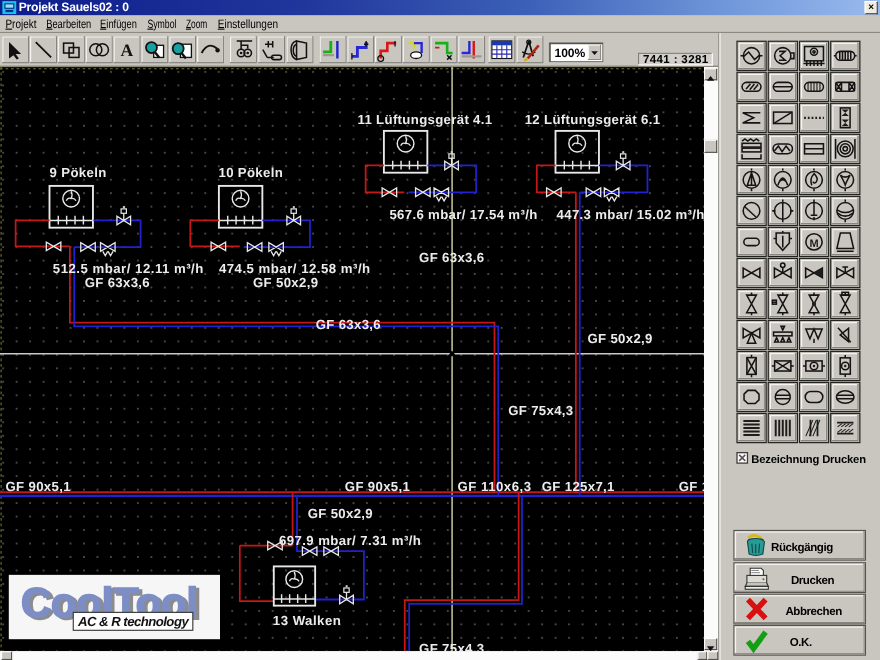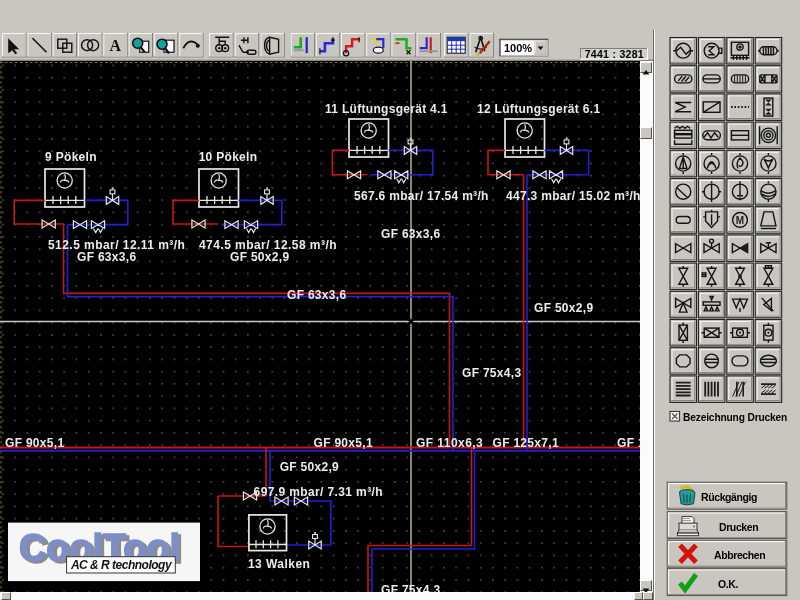--- a/index.html
+++ b/index.html
@@ -1,18 +1,39 @@
 <!DOCTYPE html>
 <html><head><meta charset="utf-8"><style>
 html,body{margin:0;padding:0;}
 #win{position:relative;width:800px;height:600px;background:#c9c6c0;overflow:hidden;
   font-family:"Liberation Sans",sans-serif;}
 .abs{position:absolute;}
 </style></head><body>
 <div id="win">
+<div class="abs" style="left:0;top:0;width:800px;height:14px;
+ background:linear-gradient(90deg,#0d1c8c 0%,#21379c 35%,#3c60b8 60%,#6f96d9 82%,#99baee 100%);">
+ <svg class="abs" style="left:2px;top:1px" width="13" height="12" viewBox="0 0 13 12">
+   <rect x="0" y="0" width="13" height="12" fill="#17c3e8"></rect>
+   <rect x="2" y="2" width="9" height="5" fill="#0a2a8c"></rect>
+   <rect x="3" y="3" width="7" height="3" fill="#9adef2"></rect>
+   <rect x="3" y="8" width="7" height="2" fill="#0a2a8c"></rect>
+ </svg>
+ <span class="abs" style="left:17px;top:1px;color:#fff;font-weight:bold;font-size:11px;letter-spacing:-0.2px;">Projekt Sauels02 : 0</span>
+ <div class="abs" style="left:786px;top:1px;width:10px;height:10px;background:#efece0;
+   border-top:1px solid #fff;border-left:1px solid #fff;border-right:1px solid #3a3a3a;border-bottom:1px solid #3a3a3a;
+   color:#000;font-weight:bold;font-size:9px;line-height:9px;text-align:center;">×</div>
+</div>
+<div class="abs" style="left:0;top:14px;width:800px;height:16px;background:#c9c6c0;border-bottom:1px solid #8b8980;box-sizing:border-box;">
+<span class="abs" style="left:4.5px;top:2px;font-size:11px;color:#000;transform:scaleX(0.82);transform-origin:0 0;white-space:nowrap;"><u>P</u>rojekt</span>
+<span class="abs" style="left:42px;top:2px;font-size:11px;color:#000;transform:scaleX(0.77);transform-origin:0 0;white-space:nowrap;"><u>B</u>earbeiten</span>
+<span class="abs" style="left:91px;top:2px;font-size:11px;color:#000;transform:scaleX(0.77);transform-origin:0 0;white-space:nowrap;"><u>E</u>infügen</span>
+<span class="abs" style="left:134px;top:2px;font-size:11px;color:#000;transform:scaleX(0.72);transform-origin:0 0;white-space:nowrap;"><u>S</u>ymbol</span>
+<span class="abs" style="left:169px;top:2px;font-size:11px;color:#000;transform:scaleX(0.69);transform-origin:0 0;white-space:nowrap;"><u>Z</u>oom</span>
+<span class="abs" style="left:198px;top:2px;font-size:11px;color:#000;transform:scaleX(0.83);transform-origin:0 0;white-space:nowrap;"><u>E</u>instellungen</span>
+</div>
 <svg class="abs" style="left:0;top:30px" width="653" height="31" viewBox="0 0 653 31">
 <rect width="653" height="31" fill="#c9c6c0"></rect>
 <rect y="29.6" width="653" height="1.4" fill="#8b8980"></rect>
 <defs>
         <g id="tbb">
  <rect width="24.5" height="24.5" fill="#86847e"></rect>
  <rect width="23.4" height="23.4" fill="#f5f4f0"></rect>
  <rect x="1.1" y="1.1" width="22.3" height="22.3" fill="#c9c6c0"></rect>
 </g>
       </defs>

